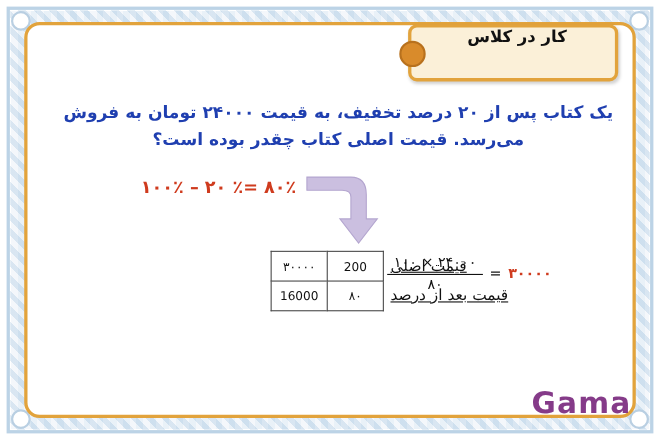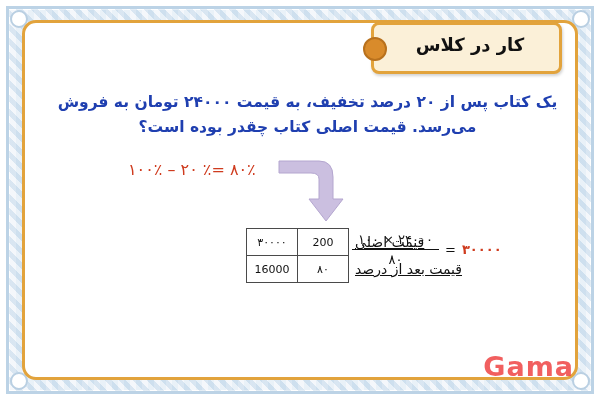--- a/index.html
+++ b/index.html
@@ -53,40 +53,40 @@
     border:3px solid #e2a33c;
     border-radius:8px;
     box-shadow:1px 2px 3px rgba(0,0,0,.18);
   }
   .ribbon-knob{
     position:absolute;left:-11px;top:12px;
     width:20px;height:20px;border-radius:50%;
     background:#d98b2b;border:2px solid #b8711d;
   }
   .ribbon-text{
-    position:absolute;right:40px;top:24px;
+    position:absolute;right:40px;top:12px;
     width:180px;text-align:center;
     font-family:"DejaVu Sans", sans-serif;
-    font-size:18px;font-weight:bold;color:#111111;
+    font-size:15px;font-weight:bold;color:#111111;
     line-height:42px;
     direction:rtl;
   }
 
   
   .q-text{
     position:absolute;right:40px;top:90px;width:505px;
     direction:rtl;text-align:center;
     color:#1f3fb0;
     font-size:15.5px;font-weight:bold;line-height:25px;
   }
   .formula{
     position:absolute;left:128px;top:160px;
     direction:ltr;
     color:#cf3b1e;
-    font-size:16px;font-weight:normal;
+    font-size:16px;font-weight:bold;
     letter-spacing:.5px;
   }
 
   
   .arrow-wrap{
     position:absolute;left:275px;top:155px;width:70px;height:75px;
   }
   
   .tbl{
     position:absolute;left:246px;top:228px;
@@ -120,21 +120,21 @@
     position:absolute;right:40px;top:330px;width:505px;
     direction:rtl;text-align:right;
     color:#1f3fb0;
     font-size:15px;font-weight:bold;line-height:24px;
   }
 
   
   .watermark{
     position:absolute;right:26px;bottom:18px;
     font-size:27px;font-weight:bold;
-    color:#ef4444;letter-spacing:1px;
+    color:#701a75;letter-spacing:1px;
     opacity:.85;
   }
 </style>
 </head>
 <body>
 
 <div id="page">
 
   <div class="frame-outer"></div>
   <div class="frame-band"></div>

